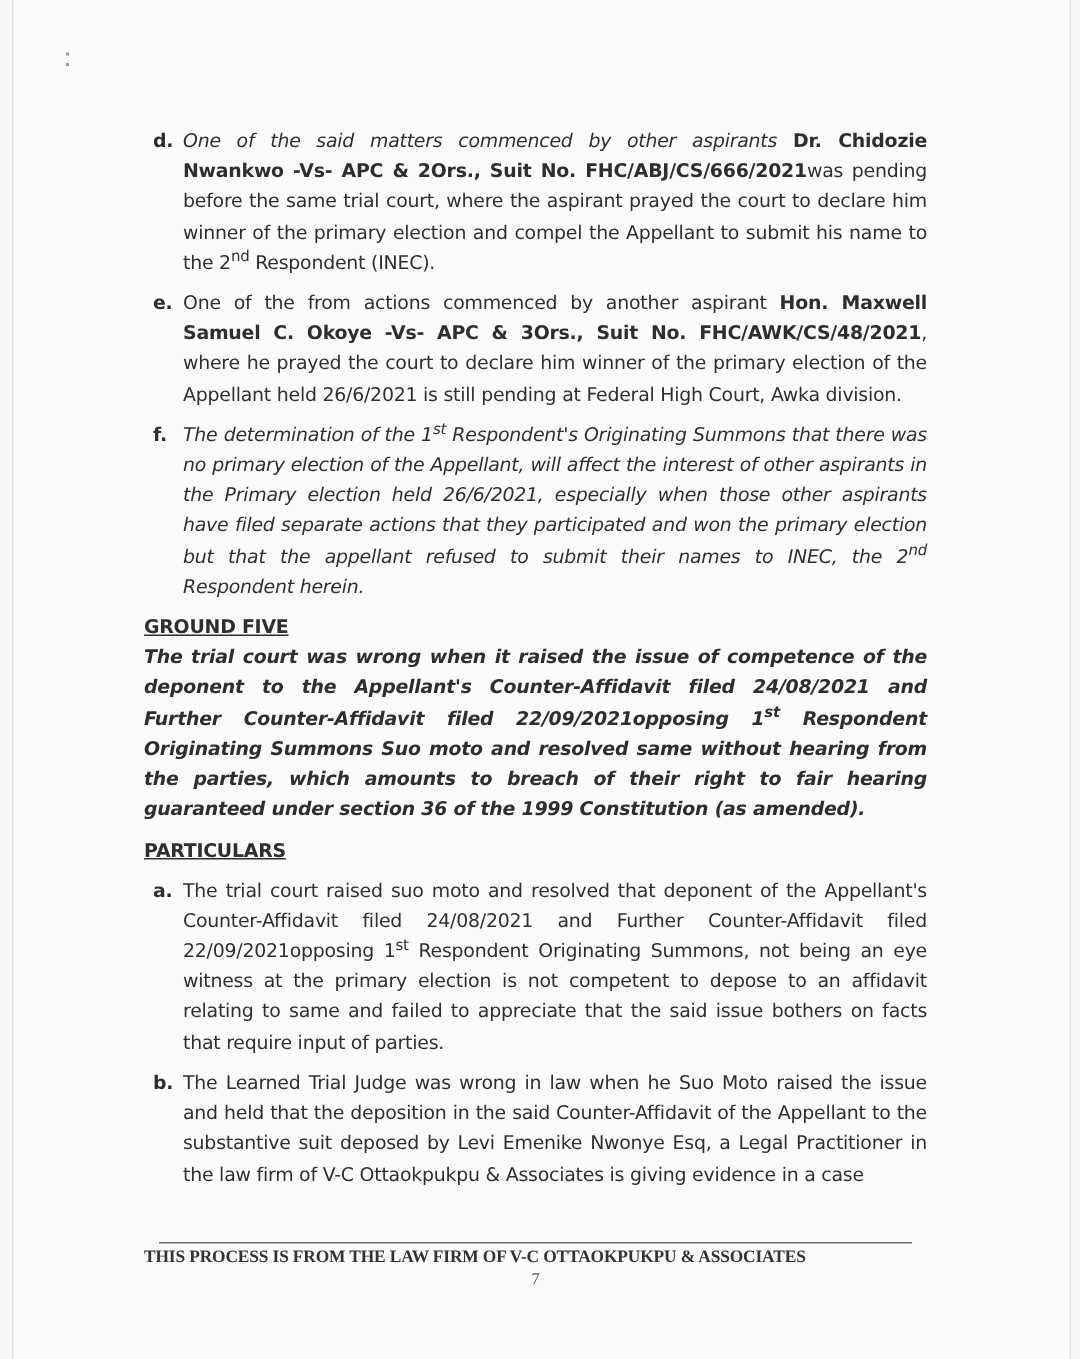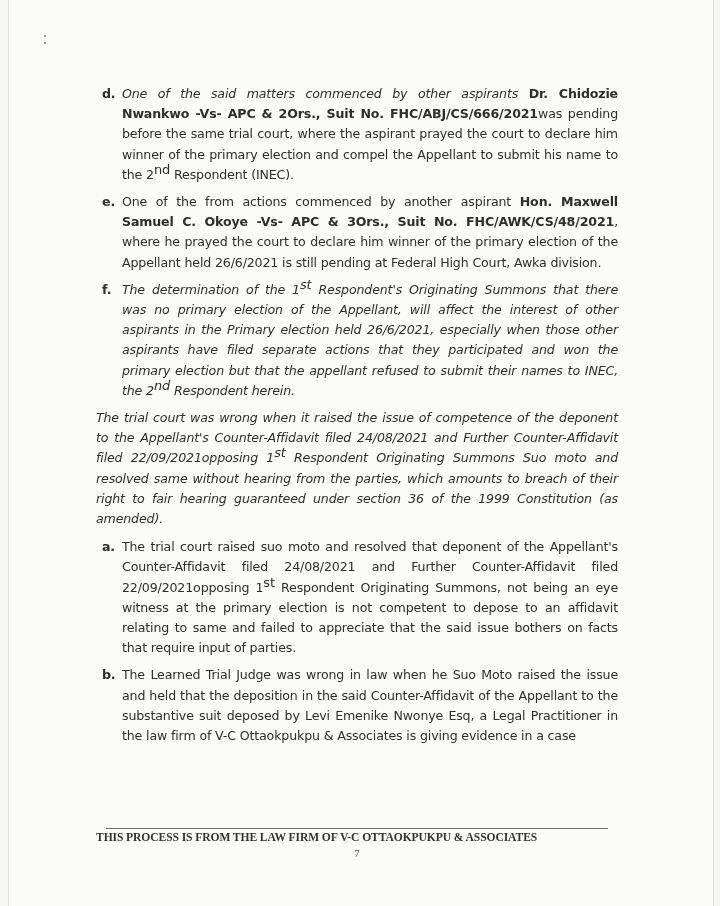--- a/index.html
+++ b/index.html
@@ -28,27 +28,27 @@
       padding-left: 26px;
       text-align: justify;
       margin-bottom: 7px;
     }
     .item .marker {
       position: absolute; left: 6px; top: 0;
       font-weight: bold;
     }
     .it { font-style: italic; }
     .b { font-weight: bold; }
-    sup { font-size: 13px; line-height: 0; vertical-align: 5px; }
+    sup { font-size: 10px; line-height: 0; vertical-align: 5px; }
     .heading {
       font-weight: bold; text-decoration: underline;
       margin-top: 2px;
     }
     .ground-text {
-      font-weight: normal; font-style: italic;
+      font-weight: bold; font-style: italic;
       text-align: justify;
       margin-bottom: 8px;
     }
     .particulars-heading { margin-bottom: 6px; }
     .footer-rule {
       position: absolute; left: 106px; top: 828px; width: 502px;
       border-top: 1.5px solid #6a6a6a;
     }
     .footer-text {
       position: absolute; left: 96px; top: 831px; width: 522px;
@@ -88,24 +88,26 @@
   <div class="item">
     <span class="marker">e.</span>
     <span>One of the from actions commenced by another aspirant </span><span class="b">Hon. Maxwell Samuel C. Okoye -Vs- APC &amp; 3Ors., Suit No. FHC/AWK/CS/48/2021</span><span>, where he prayed the court to declare him winner of the primary election of the Appellant held 26/6/2021 is still pending at Federal High Court, Awka division.</span>
   </div>
 
   <div class="item it">
     <span class="marker" style="font-style:normal">f.</span>
     <span>The determination of the 1</span><sup>st</sup><span> Respondent's Originating Summons that there was no primary election of the Appellant, will affect the interest of other aspirants in the Primary election held 26/6/2021, especially when those other aspirants have filed separate actions that they participated and won the primary election but that the appellant refused to submit their names to INEC, the 2</span><sup>nd</sup><span> Respondent herein.</span>
   </div>
 
+  <div class="heading">GROUND FIVE</div>
   <div class="ground-text">
     <span>The trial court was wrong when it raised the issue of competence of the deponent to the Appellant's Counter-Affidavit filed 24/08/2021 and Further Counter-Affidavit filed 22/09/2021opposing 1</span><sup>st</sup><span> Respondent Originating Summons Suo moto and resolved same without hearing from the parties, which amounts to breach of their right to fair hearing guaranteed under section 36 of the 1999 Constitution (as amended).</span>
   </div>
 
+  <div class="heading particulars-heading">PARTICULARS</div>
 
   <div class="item">
     <span class="marker">a.</span>
     <span>The trial court raised suo moto and resolved that deponent of the Appellant's Counter-Affidavit filed 24/08/2021 and Further Counter-Affidavit filed 22/09/2021opposing 1</span><sup>st</sup><span> Respondent Originating Summons, not being an eye witness at the primary election is not competent to depose to an affidavit relating to same and failed to appreciate that the said issue bothers on facts that require input of parties.</span>
   </div>
 
   <div class="item">
     <span class="marker">b.</span>
     <span>The Learned Trial Judge was wrong in law when he Suo Moto raised the issue and held that the deposition in the said Counter-Affidavit of the Appellant to the substantive suit deposed by Levi Emenike Nwonye Esq, a Legal Practitioner in the law firm of V-C Ottaokpukpu &amp; Associates is giving evidence in a case</span>
   </div>

